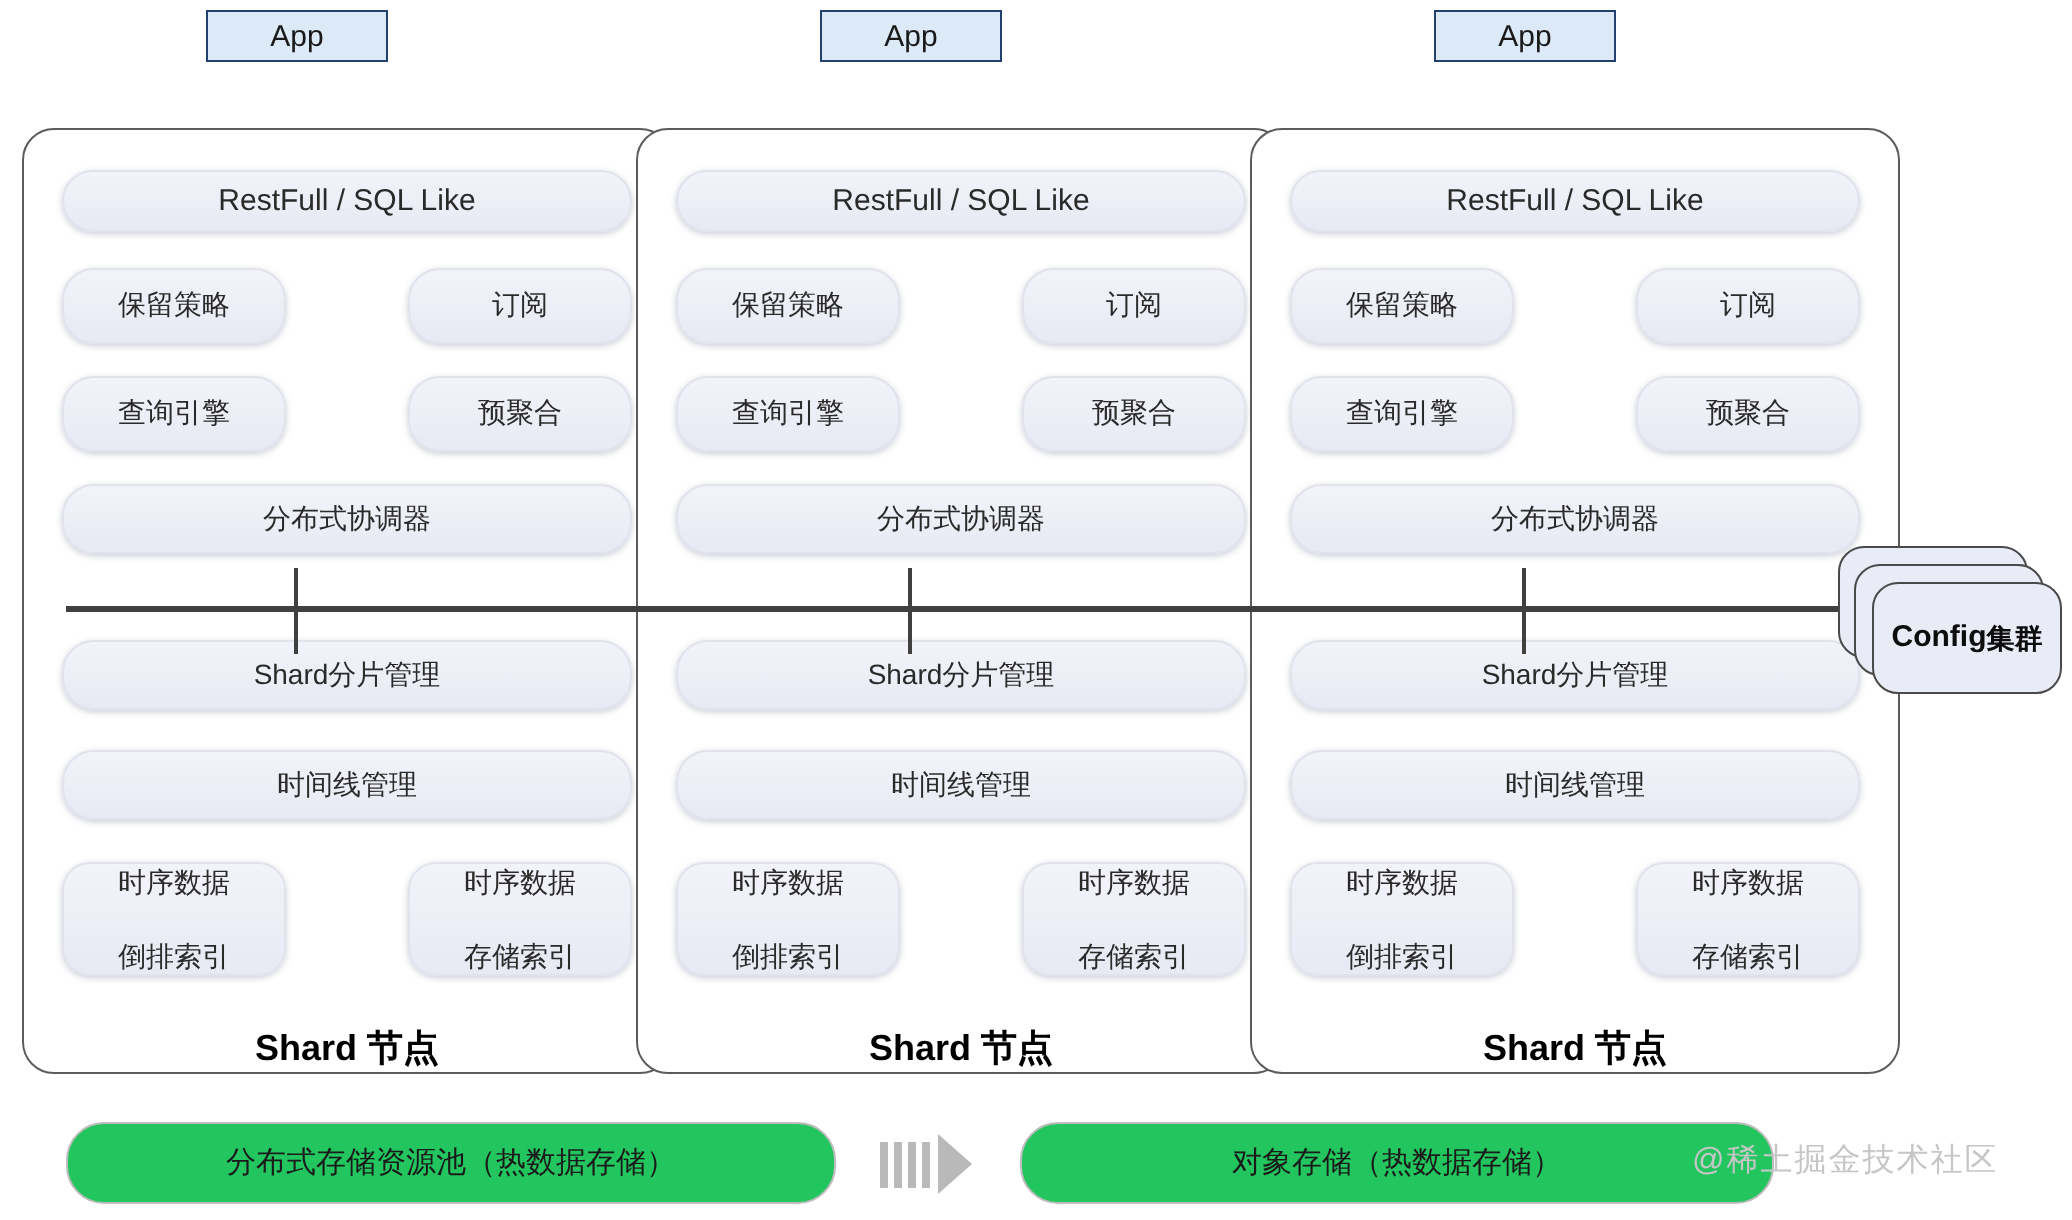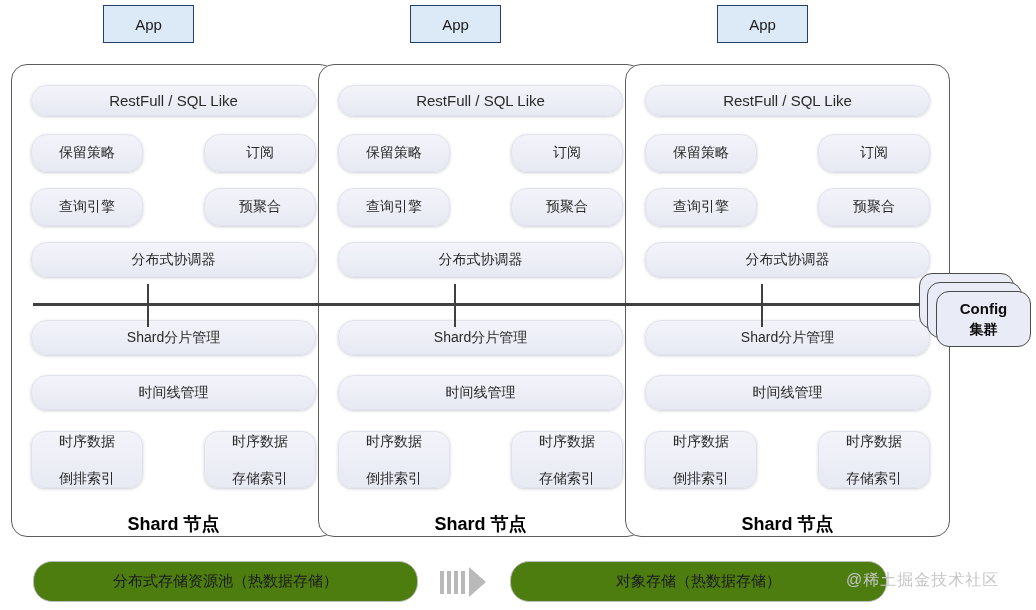--- a/index.html
+++ b/index.html
@@ -12,21 +12,21 @@
     height: 610px;
     background: #ffffff;
     overflow: hidden;
   }
 
   
   .app-box {
     position: absolute;
     top: 5px;
     width: 91px;
-    height: 38px;
+    height: 26px;
     background: #dce9f7;
     border: 1.2px solid #24406e;
     display: flex;
     align-items: center;
     justify-content: center;
     font-size: 15px;
     color: #1a1a1a;
   }
   .app-1 { left: 103px; }
   .app-2 { left: 410px; }
@@ -119,34 +119,34 @@
     height: 56px;
     background: #e9ebf6;
     border: 1.5px solid #4a4a4a;
     border-radius: 13px;
   }
   .config-back  { left: 919px; top: 273px; z-index: 6; }
   .config-mid   { left: 927px; top: 282px; z-index: 7; }
   .config-front {
     left: 936px; top: 291px; z-index: 8;
     display: flex;
-    flex-direction: column;
+    flex-direction: row;
     align-items: center;
     justify-content: center;
     line-height: 1.35;
   }
   .config-line1 { font-weight: bold; font-size: 15px; color: #0d0d0d; }
   .config-line2 { font-weight: bold; font-size: 14px; color: #0d0d0d; }
 
   
   .storage-bar {
     position: absolute;
     top: 561px;
     height: 41px;
-    background: #4d7c0f;
+    background: #22c55e;
     border: 1px solid #bdbdbd;
     border-radius: 19px;
     display: flex;
     align-items: center;
     justify-content: center;
     font-size: 15px;
     color: #1a1a1a;
   }
   .bar-hot  { left: 33px;  width: 385px; }
   .bar-cold { left: 510px; width: 377px; }

